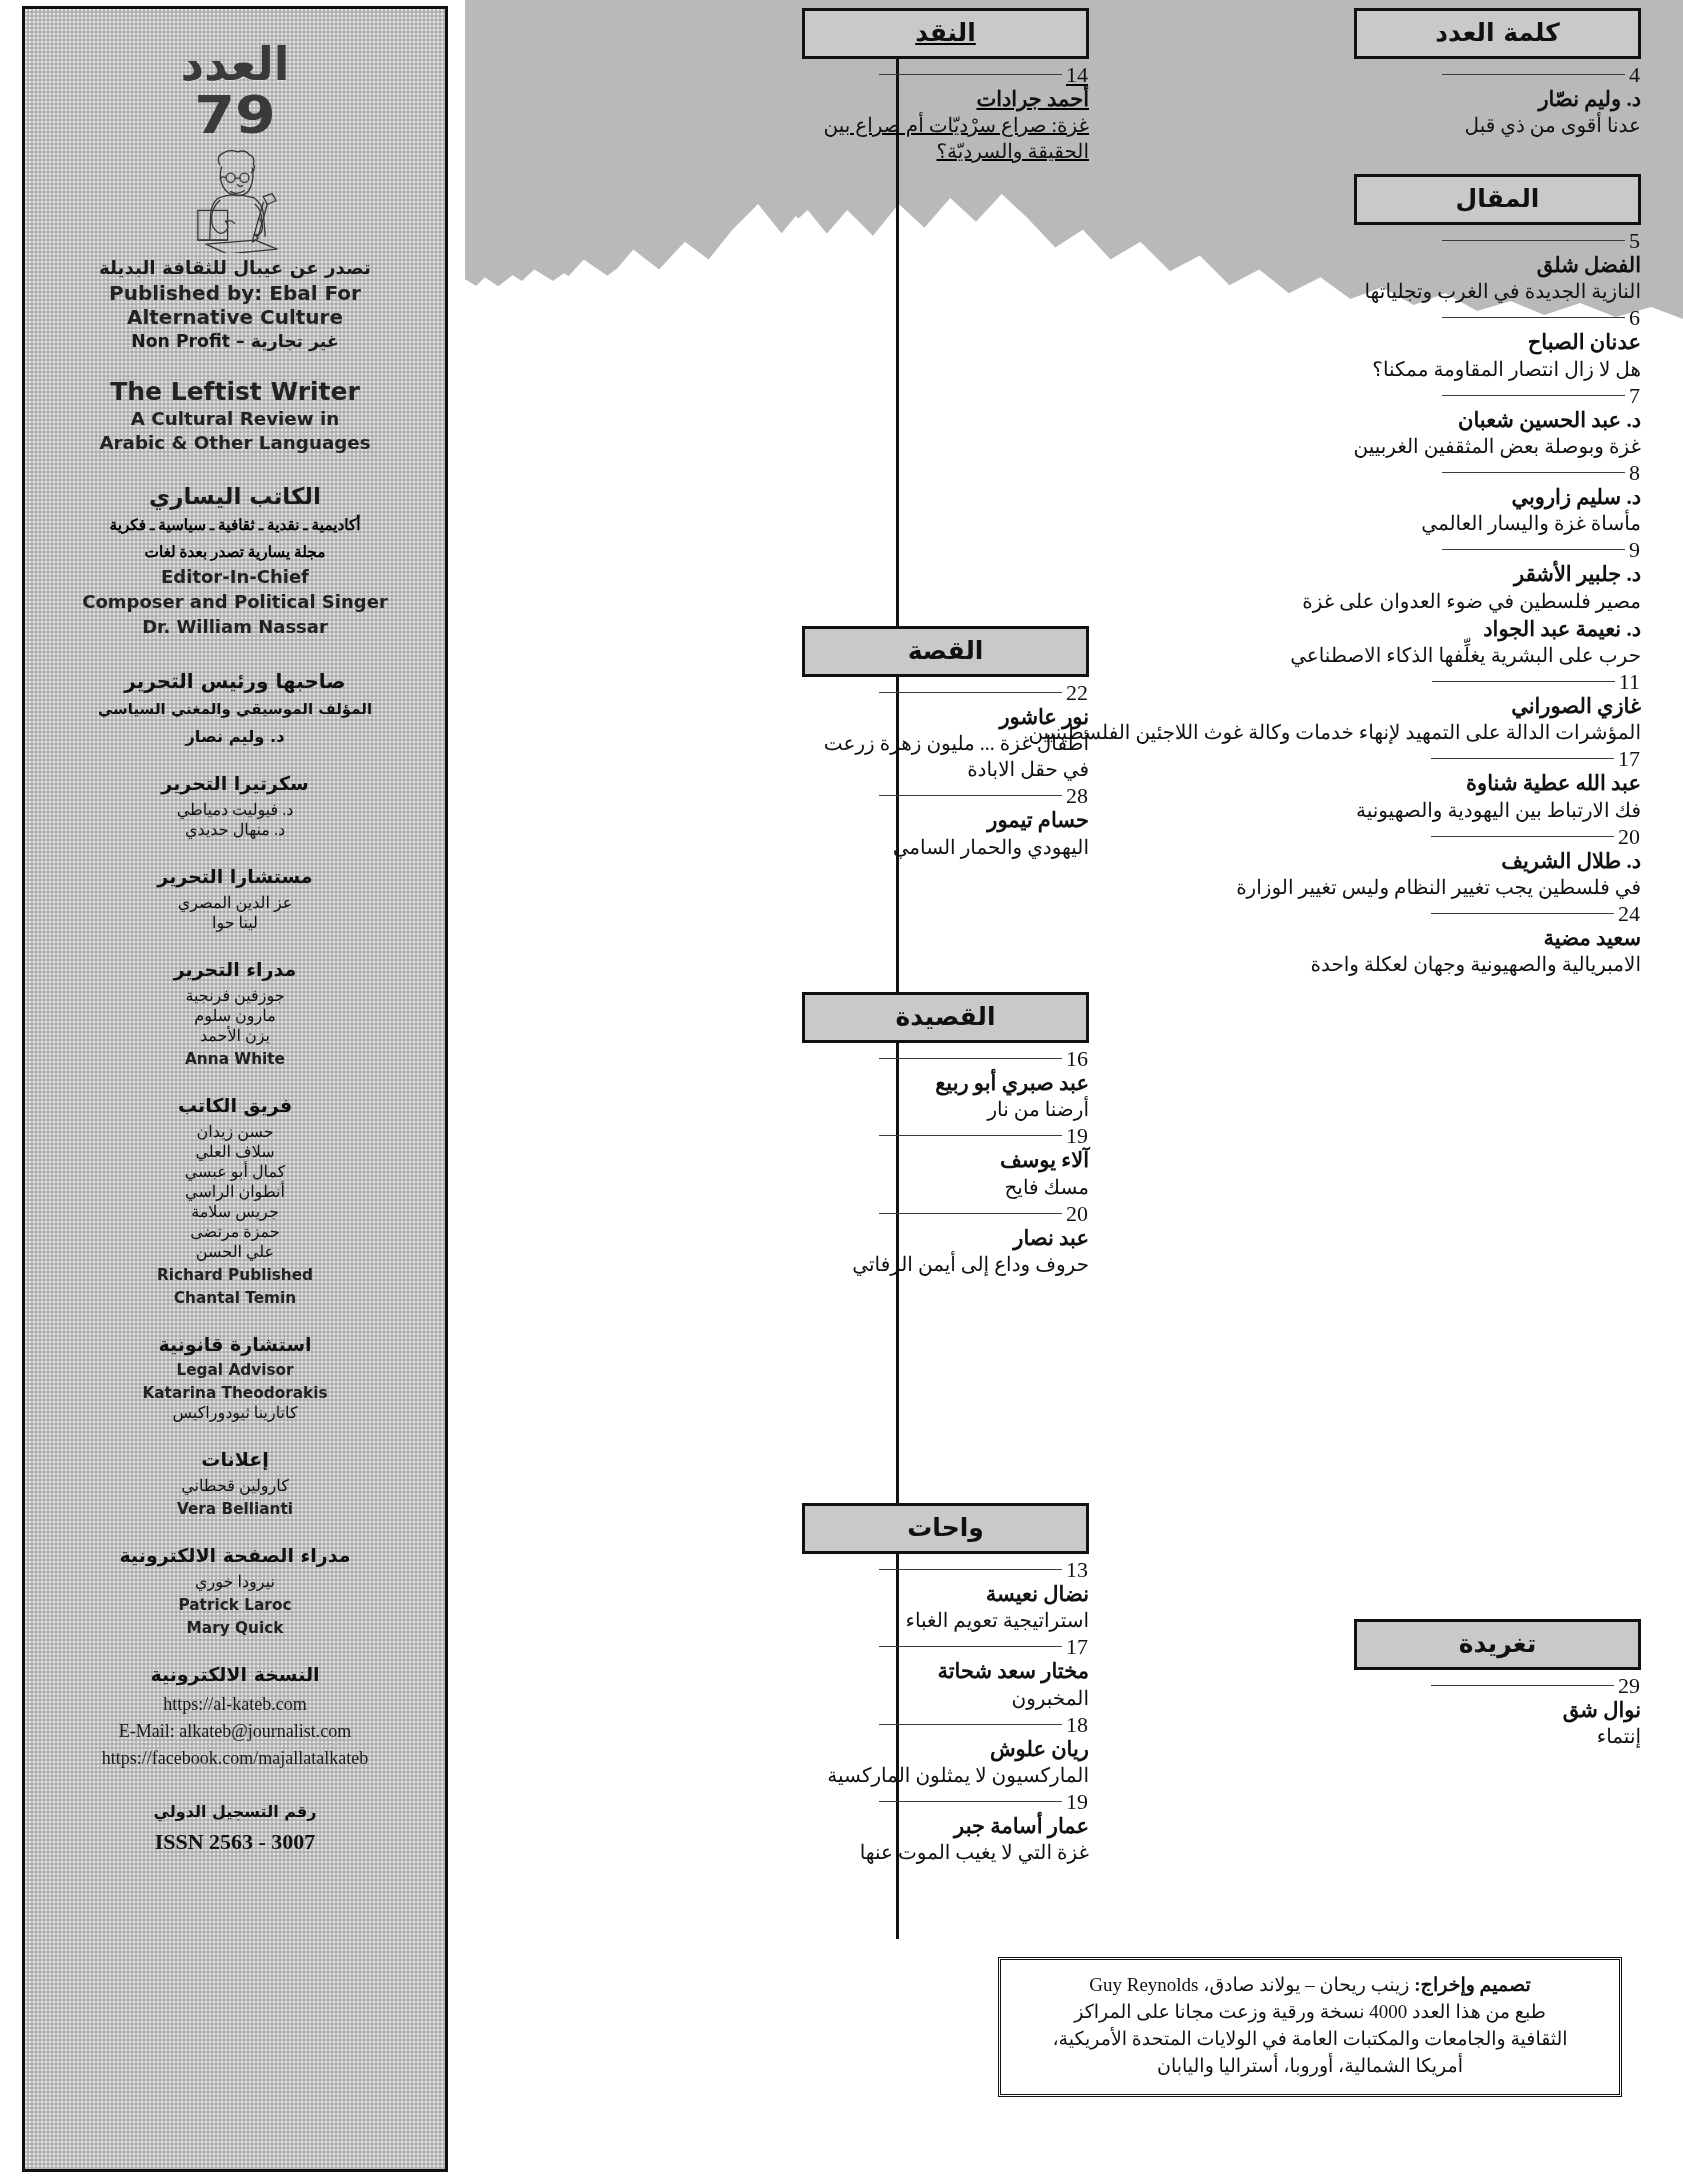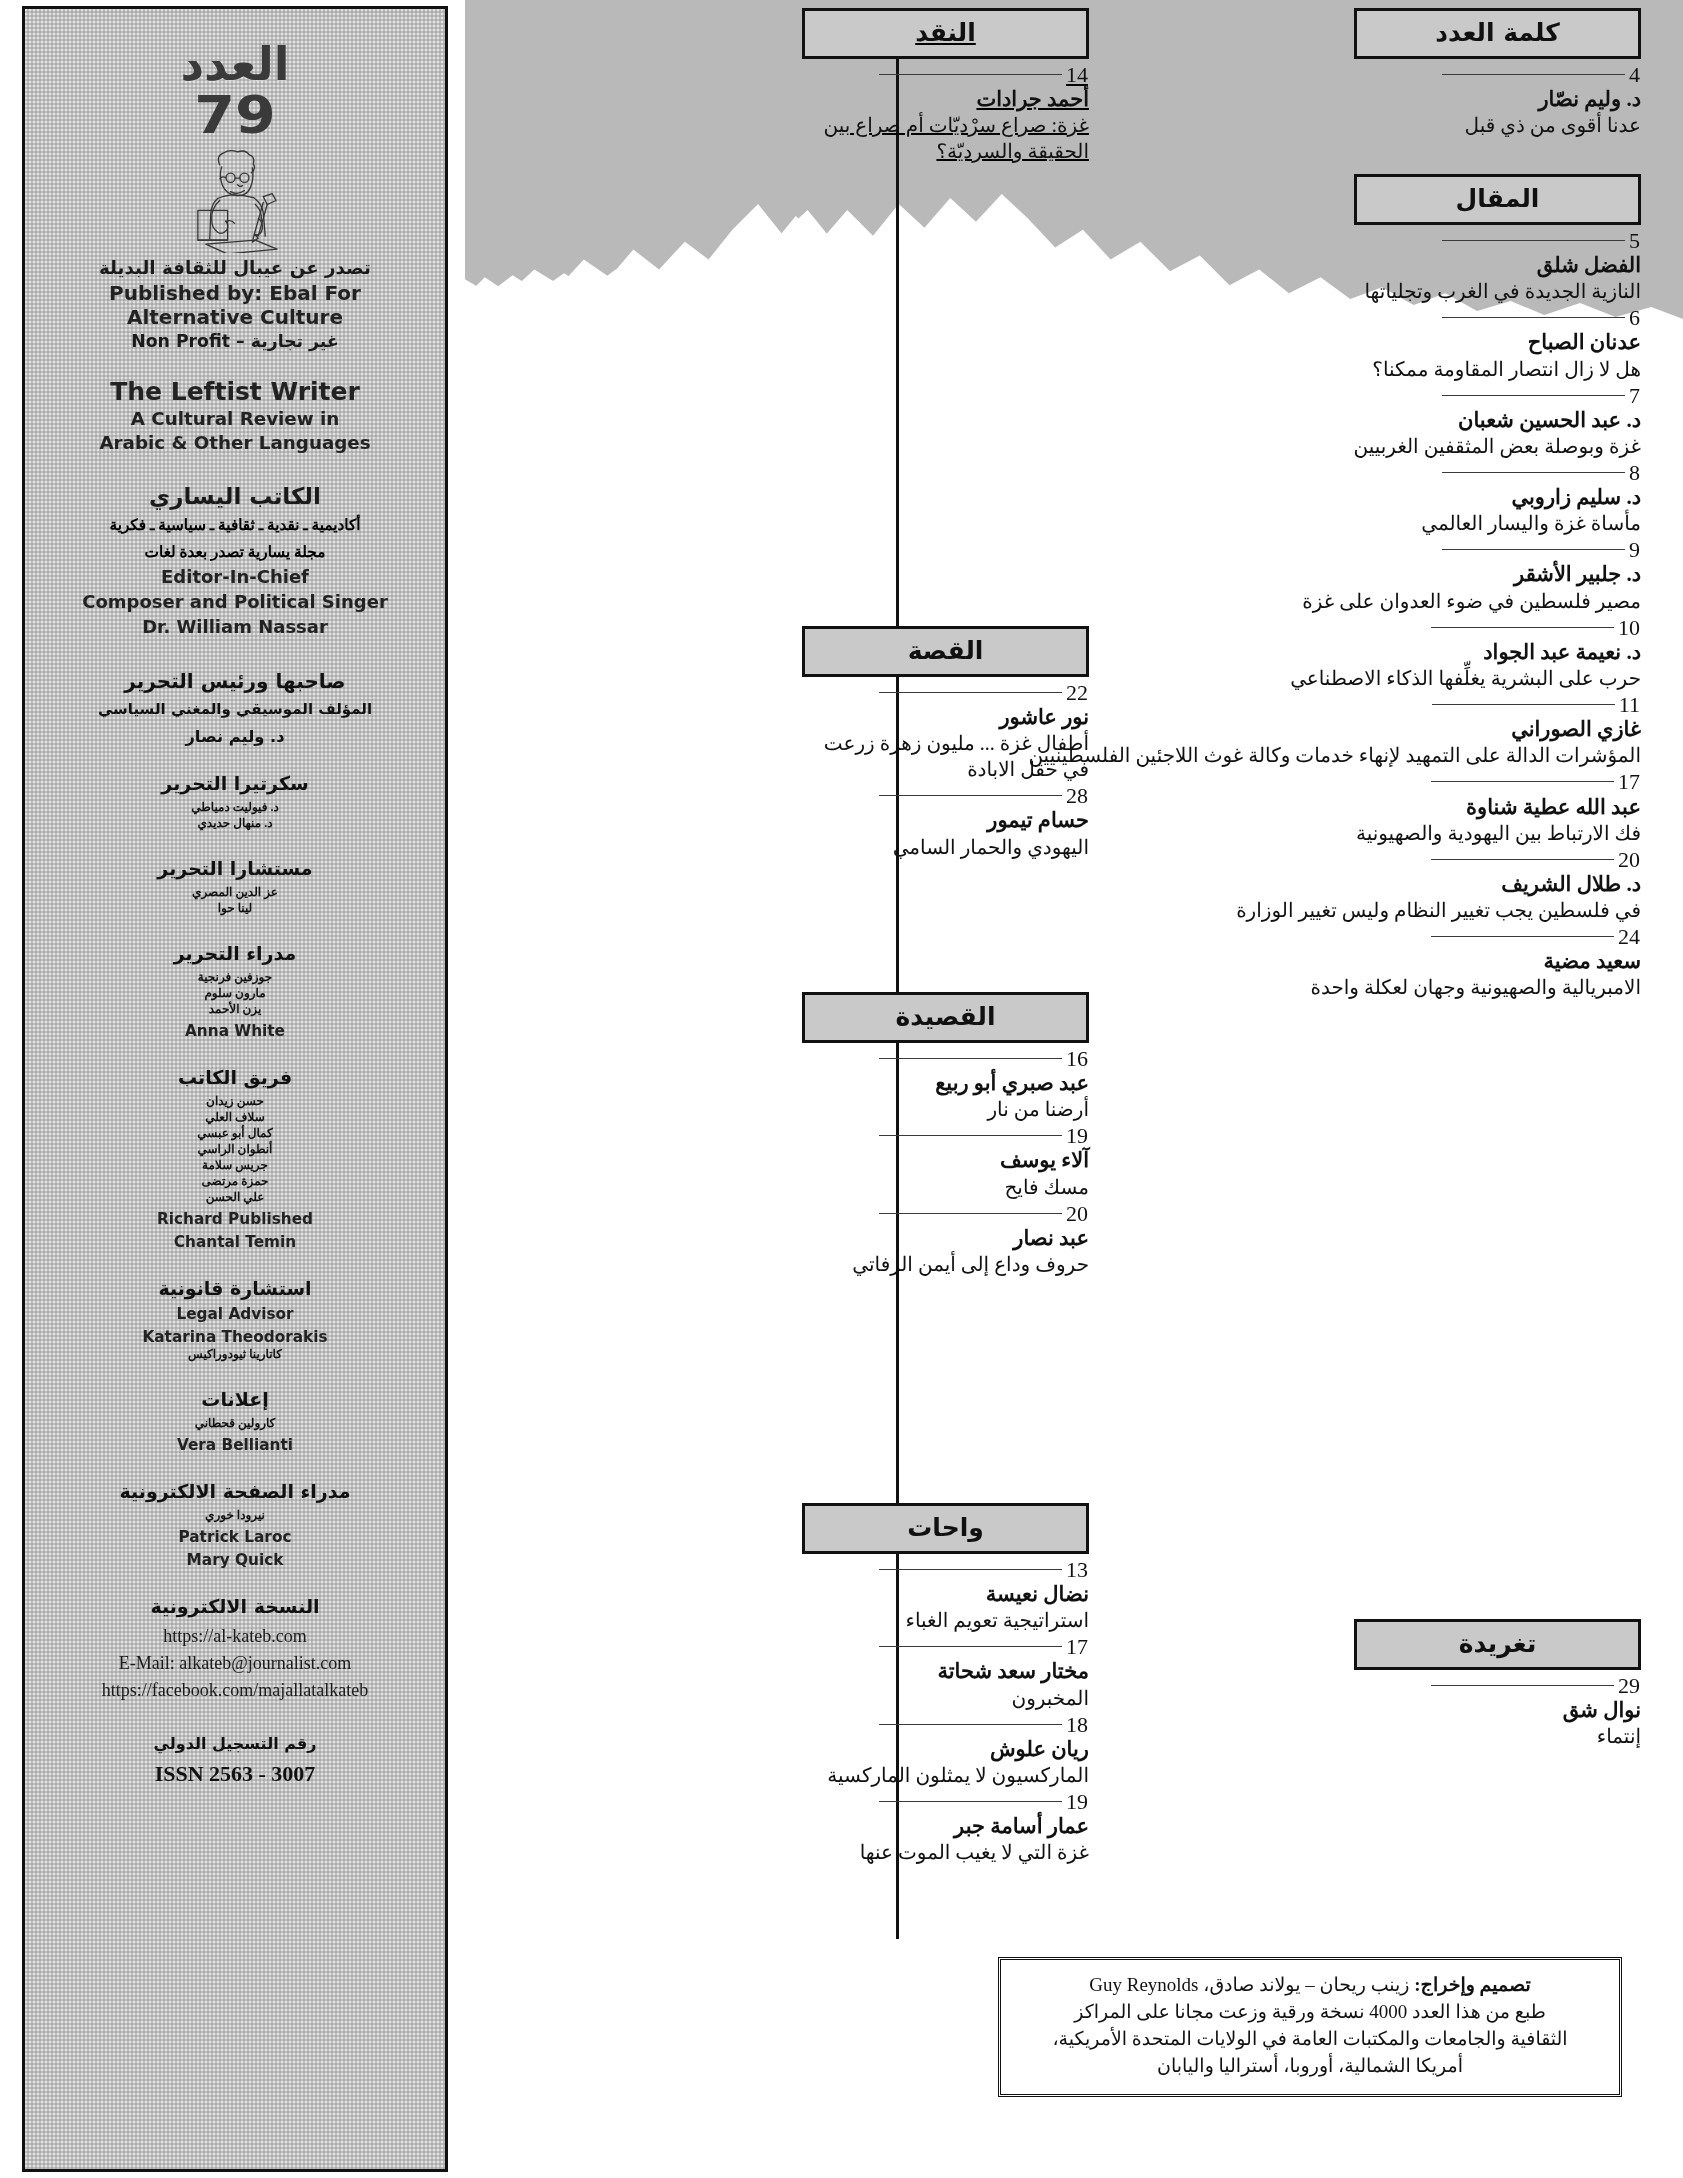--- a/index.html
+++ b/index.html
@@ -92,22 +92,22 @@
 
   .role-en-head { font-size:18px; line-height:1.4; }
   .role-en-name { font-size:18px; line-height:1.4; }
 
   .sect-head-ar { font-family:"DejaVu Sans", sans-serif; font-weight:bold;
                   font-size:20px; color:#111; margin-top:30px; direction:rtl; }
   .sect-sub-ar  { font-family:"DejaVu Sans", sans-serif; font-weight:bold;
                   font-size:15px; color:#111; margin-top:7px; direction:rtl; }
   .sect-name-ar { font-family:"DejaVu Sans", sans-serif; font-weight:bold;
                   font-size:16.3px; color:#111; margin-top:9px; direction:rtl; }
-  .list-name-ar { font-family:"Liberation Serif", serif; font-weight:bold;
-                  font-size:12px; color:#111; margin-top:1px; direction:rtl; }
+  .list-name-ar { font-family:"Liberation Serif", serif; font-weight:normal;
+                  font-size:16px; color:#111; margin-top:1px; direction:rtl; }
   .list-name-en { font-family:"DejaVu Sans", sans-serif; font-weight:bold;
                   font-size:15.3px; color:#222; margin-top:5px; direction:ltr; }
 
   .grp { margin-top:26px; }
   .grp-head { font-family:"DejaVu Sans", sans-serif; font-weight:bold;
               font-size:19px; color:#111; direction:rtl; margin-bottom:6px; }
 
   .url-line { font-family:"Liberation Serif", serif; font-size:18px;
               color:#1a1a1a; direction:ltr; line-height:1.5; }
   .issn-head { font-family:"DejaVu Sans", sans-serif; font-weight:bold;
@@ -404,24 +404,20 @@
       </div>
       <div class="entry">
         <div class="entry-pageline">
             <span class="entry-page">9</span>
             <span class="entry-rule"></span>
           </div>
         <div class="entry-author">د. جلبير الأشقر</div>
         <div class="entry-title">مصير فلسطين في ضوء العدوان على غزة</div>
       </div>
       <div class="entry">
-        <div class="entry-pageline">
-            <span class="entry-page">10</span>
-            <span class="entry-rule"></span>
-          </div>
         <div class="entry-author">د. نعيمة عبد الجواد</div>
         <div class="entry-title">حرب على البشرية يغلِّفها الذكاء الاصطناعي</div>
       </div>
       <div class="entry">
         <div class="entry-pageline">
             <span class="entry-page">11</span>
             <span class="entry-rule"></span>
           </div>
         <div class="entry-author">غازي الصوراني</div>
         <div class="entry-title">المؤشرات الدالة على التمهيد لإنهاء خدمات وكالة غوث اللاجئين الفلسطينيين</div>

